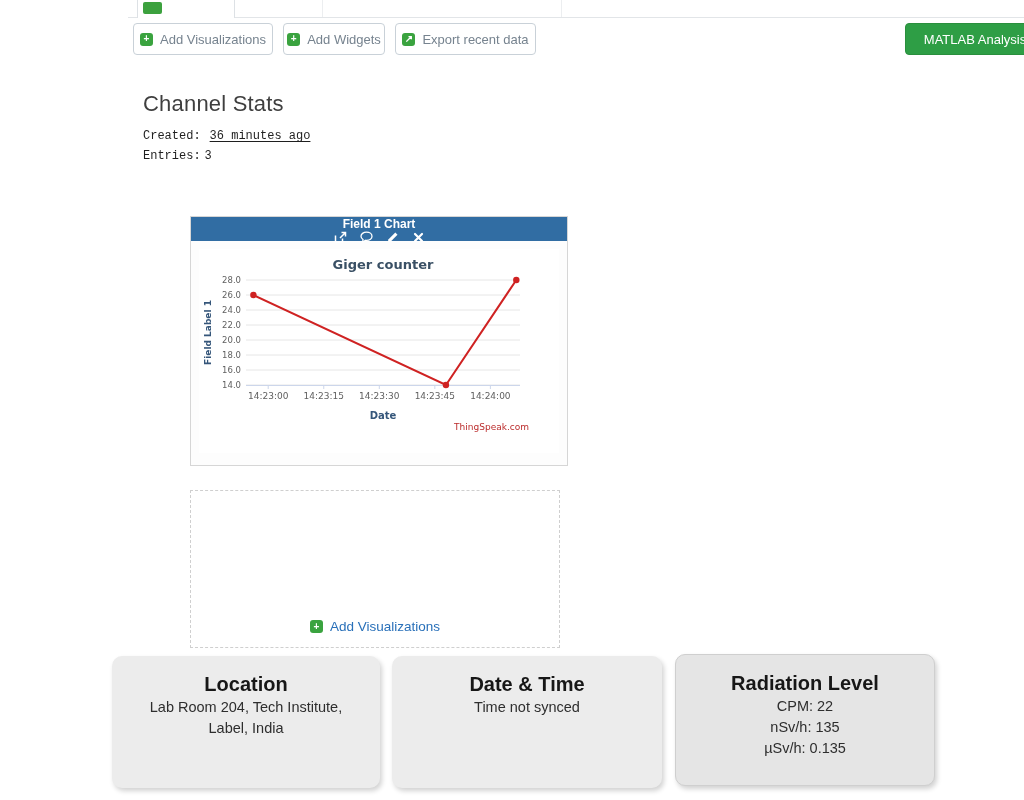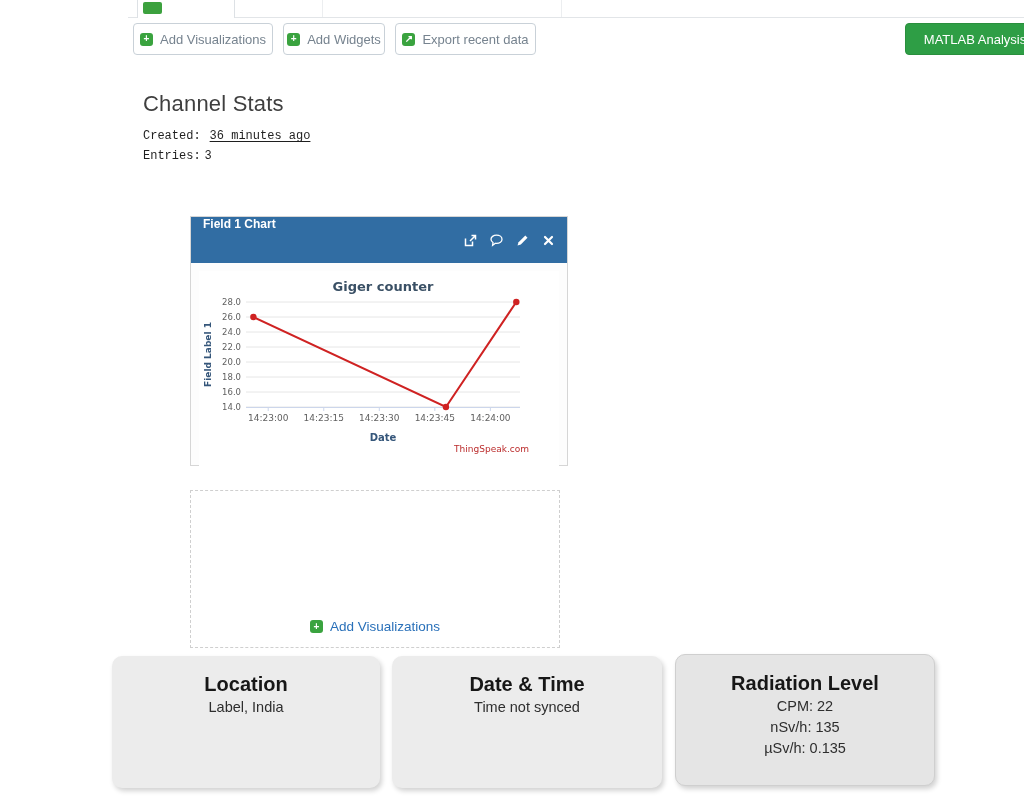--- a/index.html
+++ b/index.html
@@ -29,22 +29,22 @@
   
   .stats { position:absolute; left:143px; top:91px; color:#212121; }
   .stats h1 { font-size:22px; font-weight:400; color:#3f3f3f; letter-spacing:0.2px; margin-bottom:10px; }
   .stat-row { font-size:12px; margin-left:0; line-height:19.5px; color:#1f1f1f;font-family:Liberation Mono, monospace; }
   .stat-val { text-decoration:underline; text-underline-offset:2px; margin-left:9px; }
   .stat-val.plain { text-decoration:none; margin-left:4px; }
 
   
   .panel { position:absolute; left:190px; top:216px; width:378px; height:250px;
            border:1px solid #d6d6d6; background:#fdfdfd; }
-  .panel-head { height:46px; background:#316da3; display:flex; 
-                padding:0 12px; color:#fff; }
+  .panel-head { height:24px; background:#316da3; display:flex; align-items:center;
+                padding:0 12px; color:#fff;flex-direction:column; }
   .panel-title { font-size:12px; font-weight:bold; flex:1; }
   .panel-icons { display:flex; gap:13px; align-items:center; }
   .picon { width:13px; height:13px; display:inline-flex; cursor:pointer; }
   .panel-body { padding:8px; }
   .chart-svg { display:block; margin:0 auto; background:#fff; }
   .chart-svg text { font-family:"DejaVu Sans","Liberation Sans",sans-serif; }
 
   
   .empty-slot { position:absolute; left:190px; top:490px; width:370px; height:158px;
                 border:1px dashed #cfcfcf; display:flex; flex-direction:column;
@@ -166,20 +166,21 @@
   <div class="empty-slot">
     <span class="add-link">
       <span class="gicon">+</span>
       <span>Add Visualizations</span>
     </span>
   </div>
 
   <div class="card c1">
     <h2>Location</h2>
     <div class="lines">
+        <div>Lab Room 204, Tech Institute,</div>
         <div>Label, India</div>
       </div>
   </div>
   <div class="card c2">
     <h2>Date &amp; Time</h2>
     <div class="lines">
         <div>Time not synced</div>
       </div>
   </div>
   <div class="card c3">

